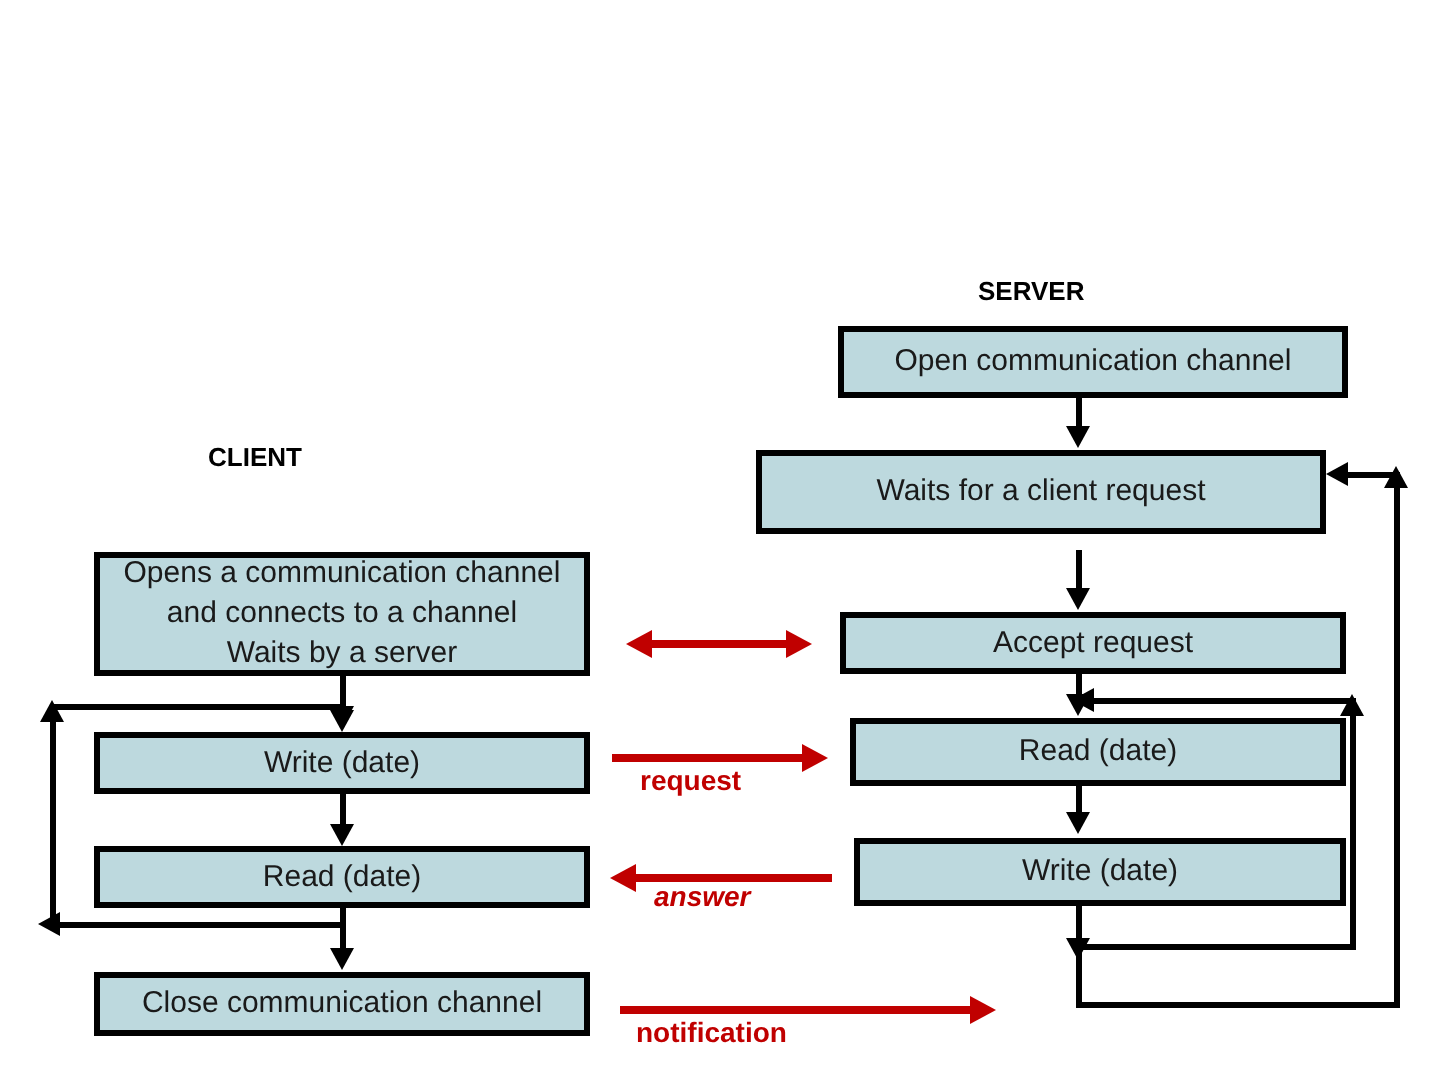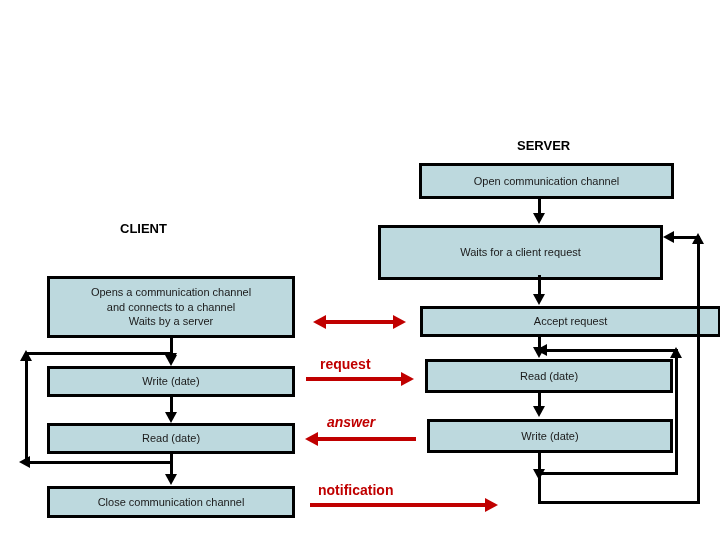--- a/index.html
+++ b/index.html
@@ -35,21 +35,21 @@
   }
   .pbox {
     position: absolute;
     background: #bdd9de;
     border: 3px solid #000000;
     box-sizing: border-box;
     display: flex;
     align-items: center;
     justify-content: center;
     text-align: center;
-    font-size: 11px;
+    font-size: 15px;
     color: #1a1a1a;
     line-height: 1.32;
     padding: 0 4px;
   }
   .pbox .lines {
     width: 100%;
   }
   
   .vline {
     position: absolute;
@@ -106,40 +106,41 @@
     border-top: 7px solid transparent;
     border-bottom: 7px solid transparent;
     border-right: 13px solid #c00000;
   }
   .msg-label {
     position: absolute;
     font-size: 14px;
     font-weight: bold;
     color: #c00000;
     white-space: nowrap;
+    margin-top: 26px;
   }
 </style>
 </head>
 <body>
 
 <div id="canvas">
 
 
-  <div class="col-label" style="left:517px; top:138px;text-align:center;">SERVER</div>
-  <div class="col-label" style="left:104px; top:221px;margin-left:16px;">CLIENT</div>
+  <div class="col-label" style="left:489px; top:138px;text-align:center;">SERVER</div>
+  <div class="col-label" style="left:104px; top:221px;">CLIENT</div>
 
   <div class="pbox" style="left:419px; top:163px; width:255px; height:36px;">
     <span class="lines">Open communication channel</span>
   </div>
 
-  <div class="pbox" style="left:378px; top:225px; width:285px; height:55px;">
+  <div class="pbox" style="left:378px; top:225px; width:285px; height:42px;">
     <span class="lines">Waits for a client request</span>
   </div>
 
-  <div class="pbox" style="left:420px; top:306px; width:301px; height:31px;">
+  <div class="pbox" style="left:420px; top:306px; width:253px; height:31px;">
     <span class="lines">Accept request</span>
   </div>
 
   <div class="pbox" style="left:425px; top:359px; width:248px; height:34px;">
     <span class="lines">Read (date)</span>
   </div>
 
   <div class="pbox" style="left:427px; top:419px; width:246px; height:34px;">
     <span class="lines">Write (date)</span>
   </div>

